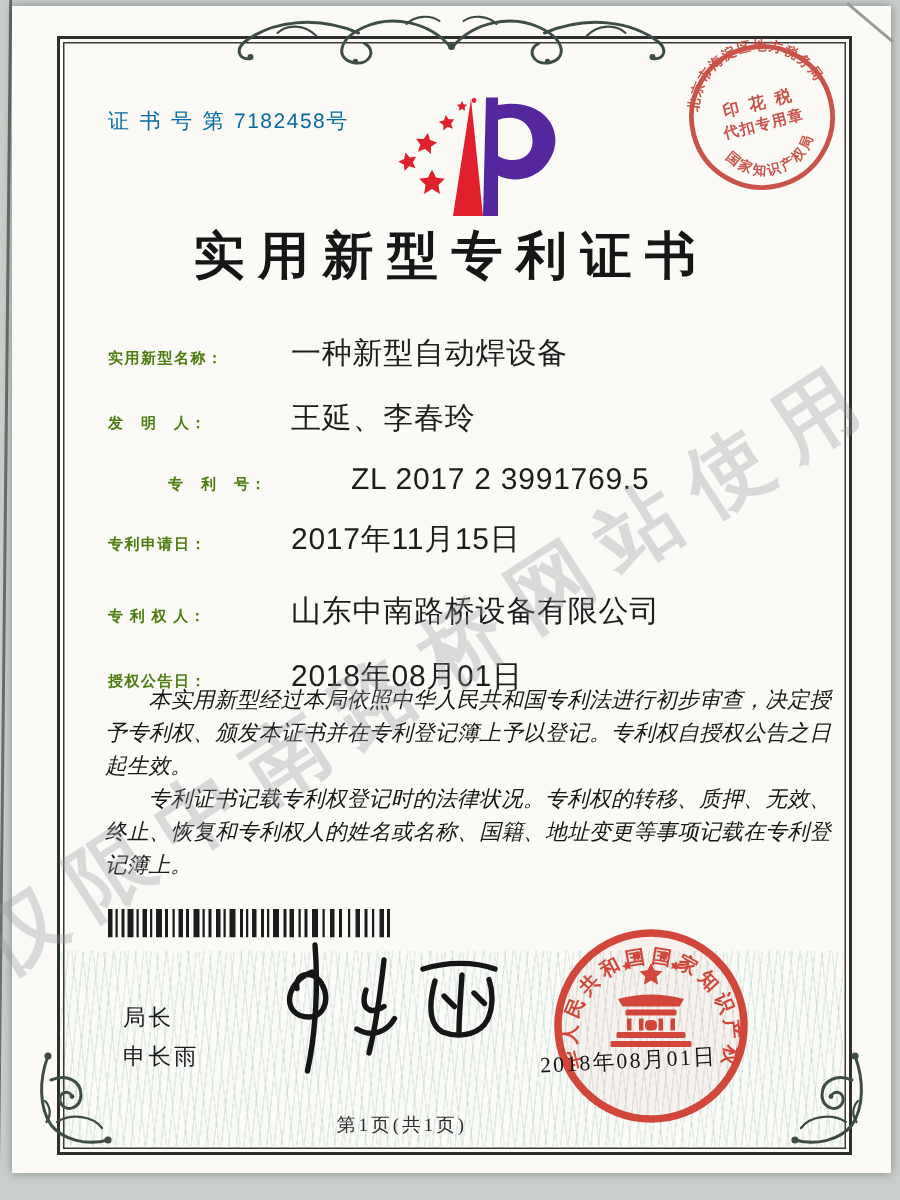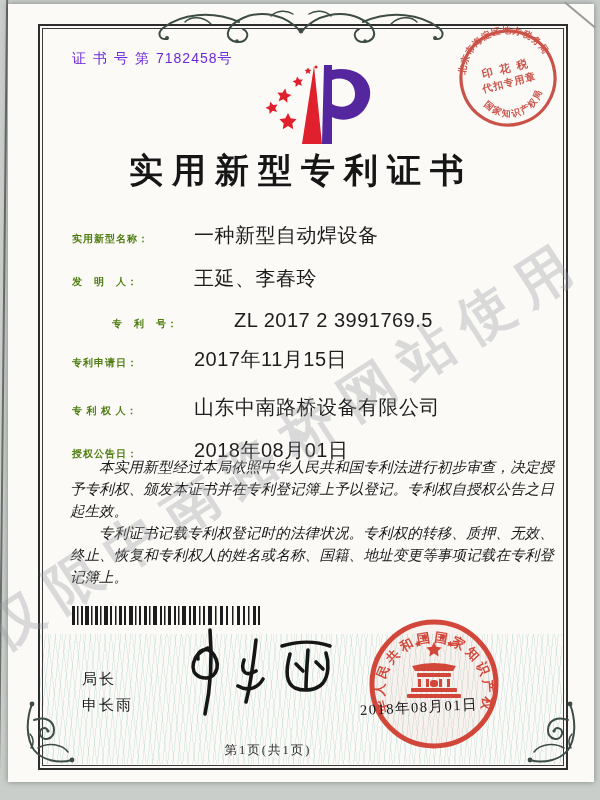--- a/index.html
+++ b/index.html
@@ -28,22 +28,22 @@
     position:absolute;left:32px;top:630px;width:522px;height:130px;z-index:0;
     background:
       repeating-linear-gradient(96deg, rgba(118,182,170,.20) 0 1px, transparent 1px 5px),
       repeating-linear-gradient(84deg, rgba(118,182,170,.16) 0 1px, transparent 1px 7px);
   }
   .ornament-top{position:absolute;left:143px;top:-2px;width:300px;height:46px;z-index:2;}
   .corner-flourish{position:absolute;width:54px;height:70px;z-index:2;}
   .corner-bl{left:14px;top:694px;}
   .corner-br{left:518px;top:694px;transform:scaleX(-1);}
   .certno{
-    position:absolute;left:64px;top:46px;z-index:2;
-    font-size:14px;color:#6d28d9;text-align:center;
+    position:absolute;left:64px;top:68px;z-index:2;
+    font-size:14px;color:#0369a1;text-align:center;
   }
   .certno .pre{letter-spacing:7px;}
   .certno .digits{font-family:"Liberation Sans",sans-serif;letter-spacing:1px;}
   .logo{position:absolute;left:250px;top:56px;width:124px;height:92px;z-index:2;}
   .title{
     position:absolute;left:0;top:144px;width:586px;text-align:center;z-index:2;
     font-size:34px;font-weight:700;letter-spacing:9px;color:#161616;
   }
   .fields{position:absolute;left:64px;top:218px;width:470px;z-index:2;}
   .frow{position:absolute;left:0;white-space:nowrap;}

